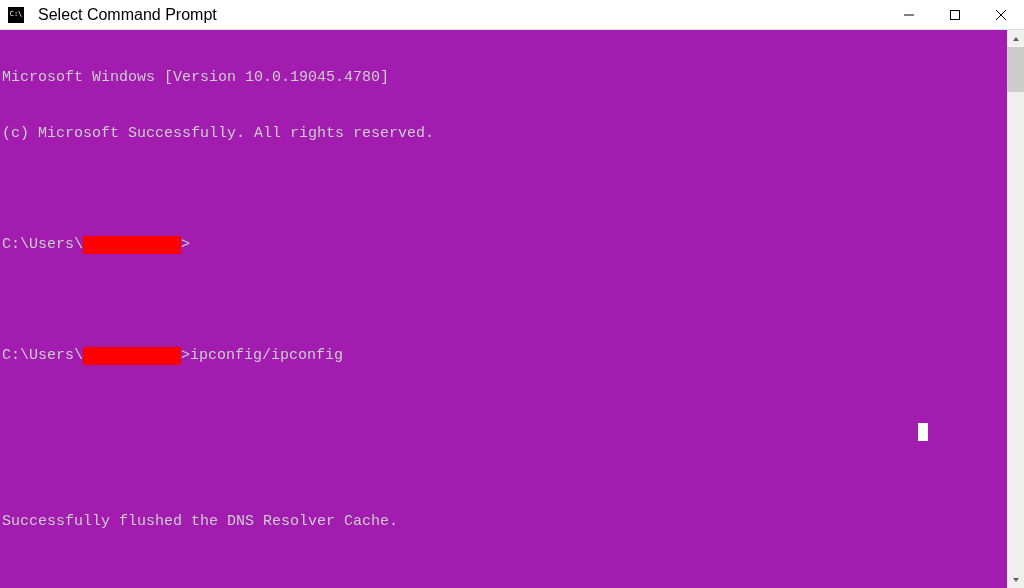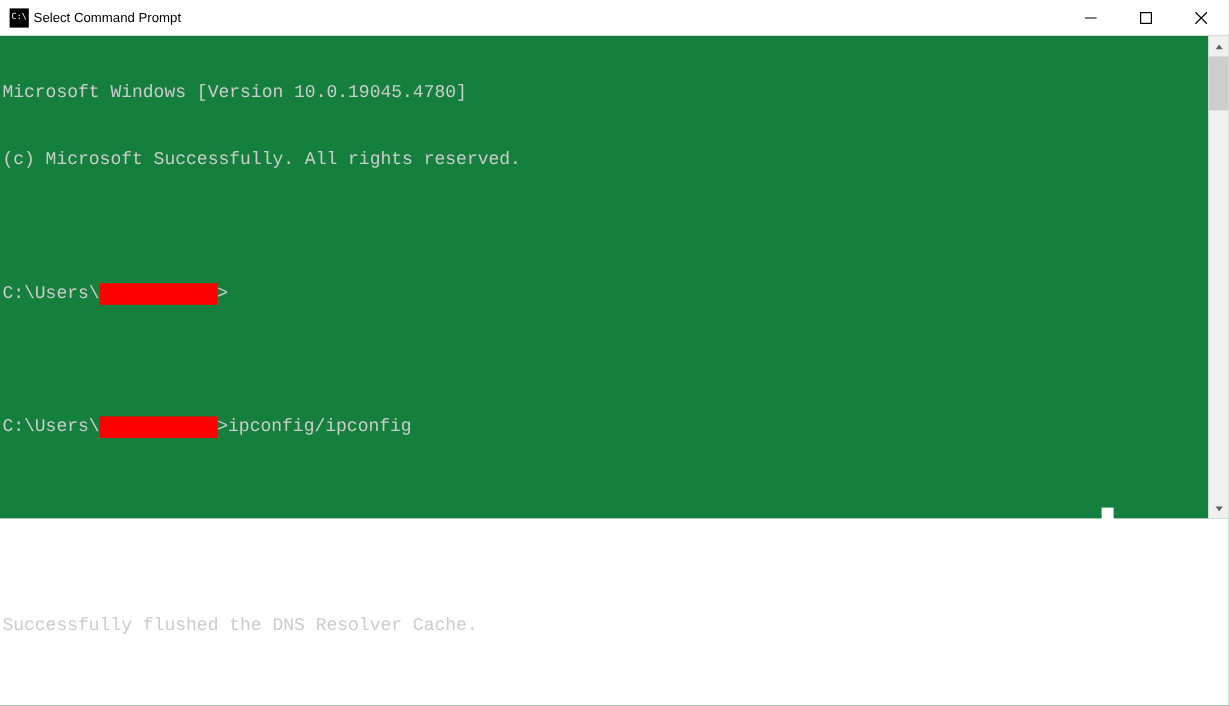--- a/index.html
+++ b/index.html
@@ -30,42 +30,42 @@
       justify-content: center;
     }
     .titlebar-icon::before {
       content: "C:\\";
       color: #fff;
       font-size: 7px;
       font-family: Consolas, monospace;
       line-height: 1;
     }
     .titlebar-title {
-      margin-left: 4px;
-      font-size: 11px;
+      margin-left: 14px;
+      font-size: 16px;
       color: #000;
     }
     .titlebar-controls {
       margin-left: auto;
       display: flex;
       height: 100%;
     }
     .titlebar-btn {
       width: 46px;
       height: 100%;
       display: flex;
       align-items: center;
       justify-content: center;
       cursor: pointer;
     }
     .titlebar-btn svg { width: 10px; height: 10px; }
     .terminal-area {
       position: relative;
-      height: 402px;
-      background: #15803d;
+      height: 558px;
+      background: #a21caf;
       display: flex;
     }
     .terminal-content {
       flex: 1;
       padding: 2px 0 0 2px;
       font-family: Consolas, "Courier New", monospace;
       font-size: 15px;
       line-height: 18.5px;
       color: #ccc;
       white-space: pre;

